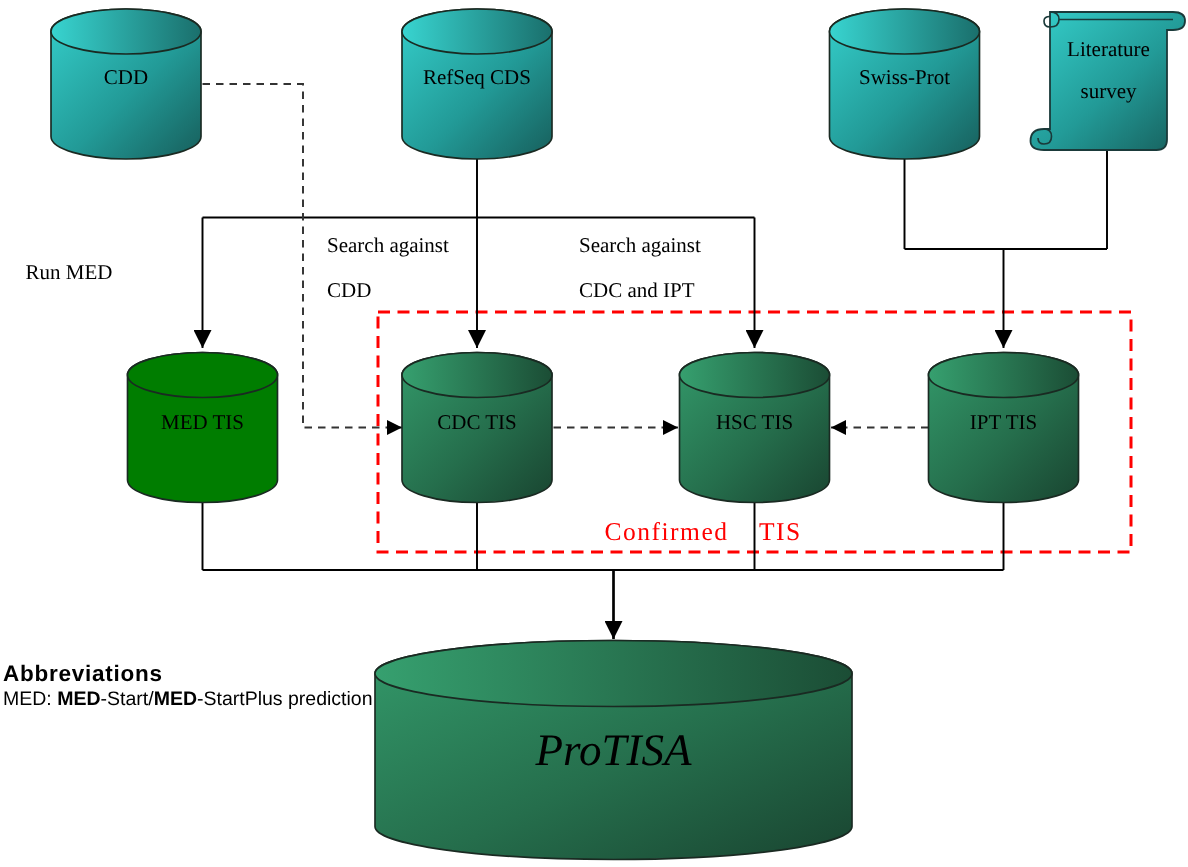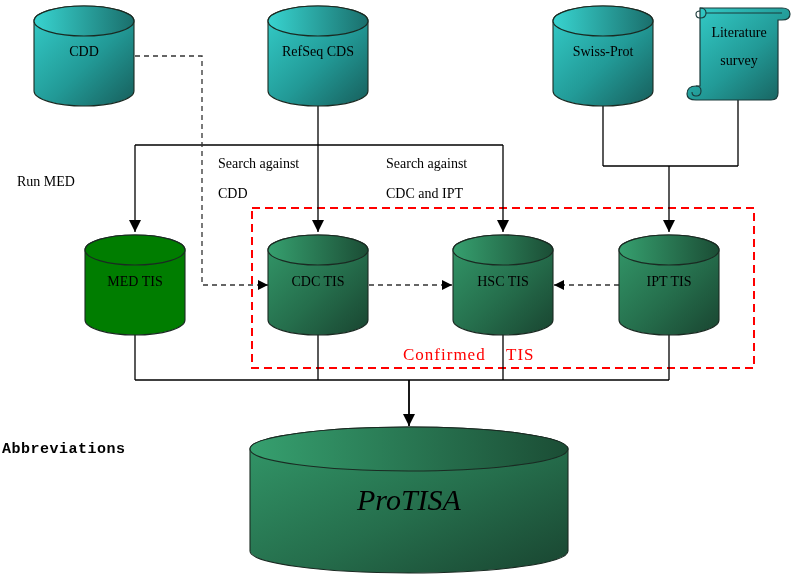--- a/index.html
+++ b/index.html
@@ -3,21 +3,21 @@
 <meta charset="utf-8">
 <style>
   html, body { margin:0; padding:0; background:#ffffff; }
   body { width:792px; height:578px; position:relative; overflow:hidden;
          font-family:"Liberation Serif","DejaVu Serif",serif; }
   #diagram { position:absolute; left:0; top:0; }
   .node-label { font-family:"Liberation Serif","DejaVu Serif",serif; font-size:14px; fill:#000; }
   .free-label { font-family:"Liberation Serif","DejaVu Serif",serif; font-size:14px; fill:#000; }
   .confirmed-label { font-family:"Liberation Serif","DejaVu Serif",serif; font-size:17px; fill:#ff0000; letter-spacing:1px; }
   .protisa-label { font-family:"Liberation Serif","DejaVu Serif",serif; font-size:30px; font-style:italic; fill:#000; }
-  .abbrev { position:absolute; left:2px; top:442px; font-family:Liberation Mono, monospace;
+  .abbrev { position:absolute; left:2px; top:442px; font-family:Liberation Sans, sans-serif;
             font-size:13px; line-height:16px; color:#000; white-space:nowrap; }
   .abbrev .title { font-weight:bold; font-size:15px; letter-spacing:0.5px; }
   .abbrev b { font-weight:bold; }
 </style>
 </head>
 <body>
 
 <svg id="diagram" width="792" height="578" viewBox="0 0 792 578" xmlns="http://www.w3.org/2000/svg">
   <defs>
     <linearGradient id="gTeal" x1="0" y1="0" x2="1" y2="1">
@@ -134,14 +134,15 @@
   <text x="386" y="168" class="free-label">Search against</text>
   <text x="386" y="198" class="free-label">CDC and IPT</text>
 
   <text x="403" y="360" class="confirmed-label">Confirmed</text>
   <text x="506" y="360" class="confirmed-label">TIS</text>
 </svg>
 
 <div class="abbrev">
   <div class="title">Abbreviations</div>
   <div id="abbrev-items">
+      <div><span>MED: </span><b>MED</b><span>-Start/</span><b>MED</b><span>-StartPlus prediction</span></div>
     </div>
 </div>
 
 </body></html>

